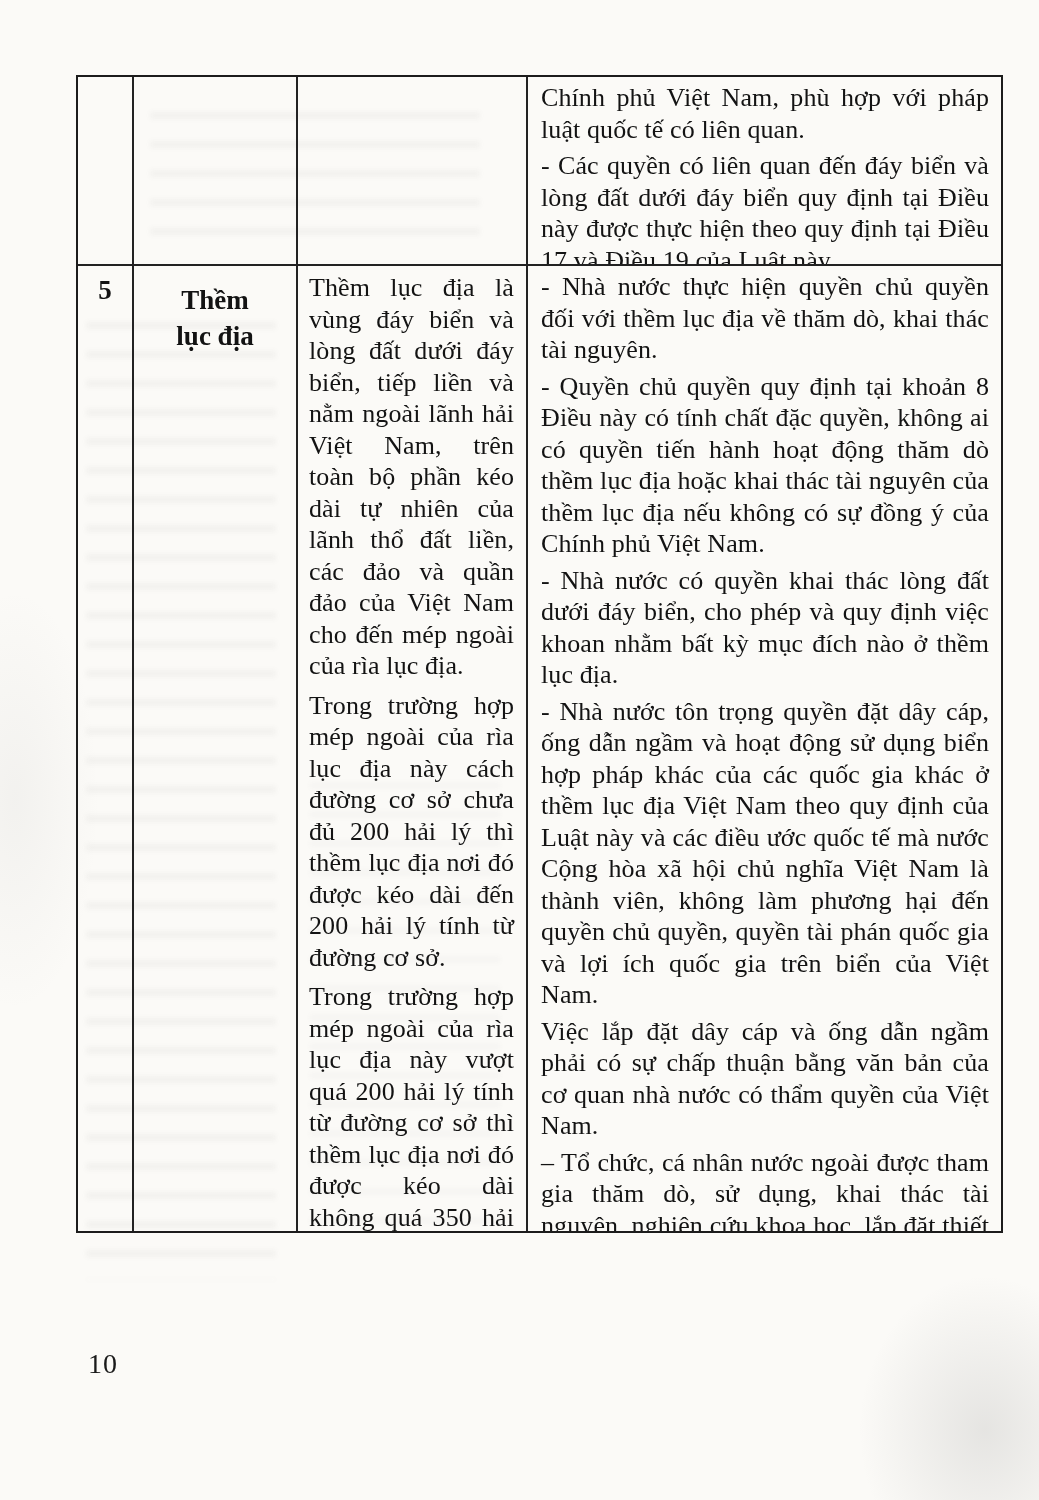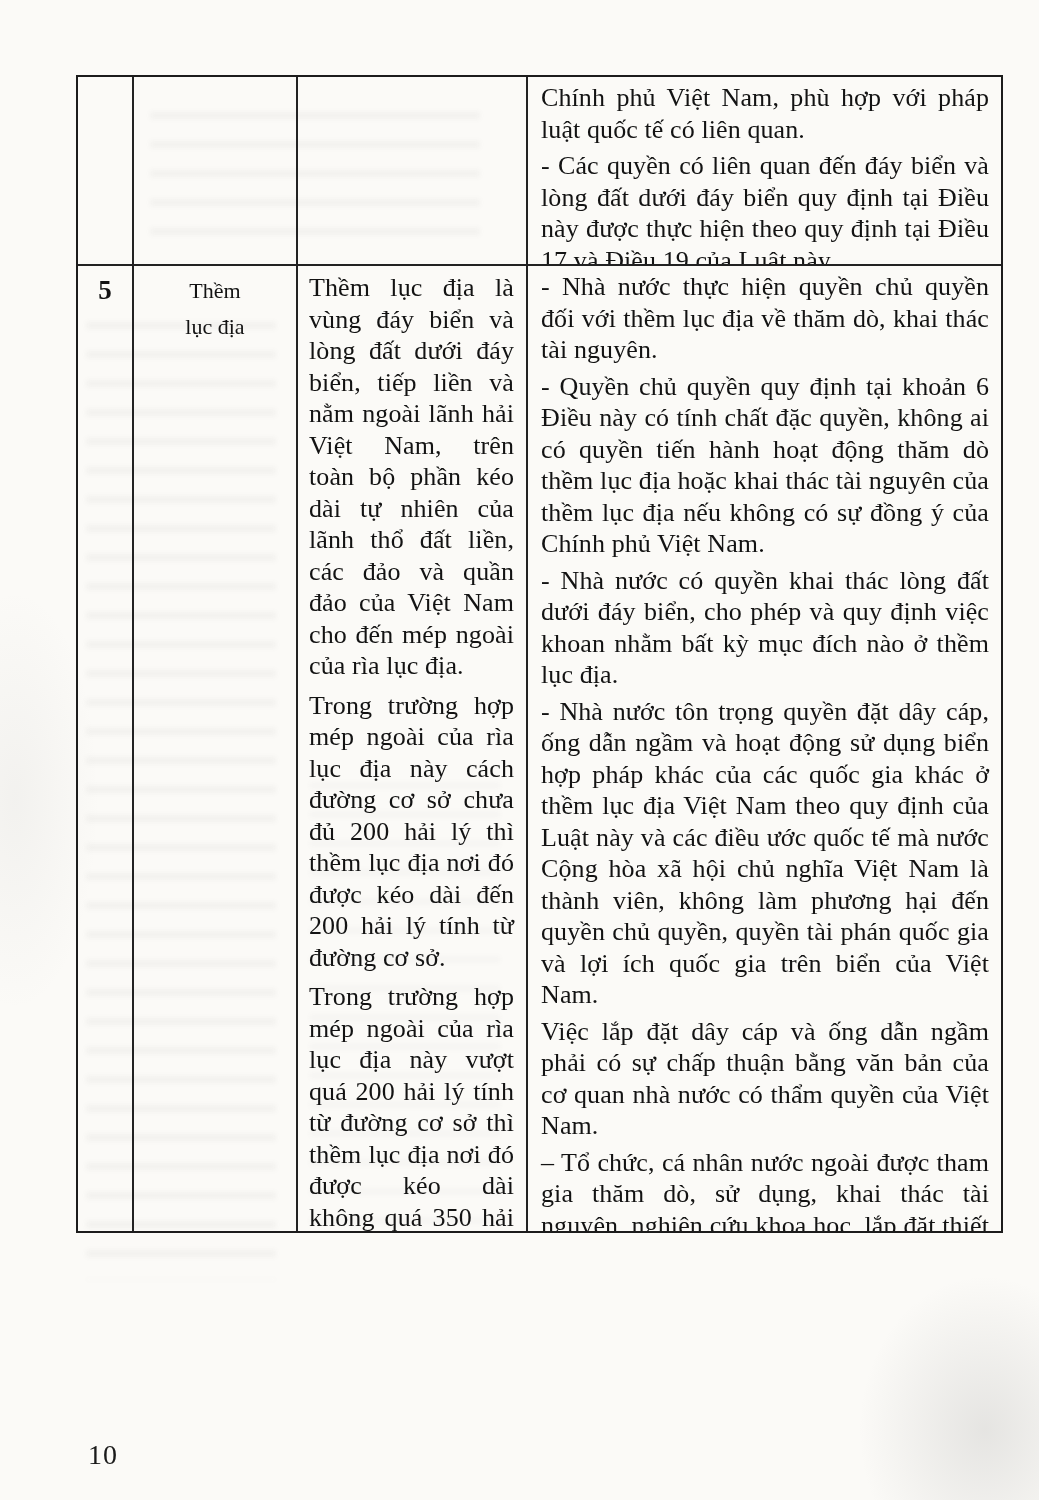--- a/index.html
+++ b/index.html
@@ -40,24 +40,24 @@
 
   .cell-text { padding:5px 12px 0 13px; }
   .cell-text p {
     font-size:26px; line-height:31.5px; text-align:justify; text-justify:inter-word;
     margin-bottom:5px; letter-spacing:0.1px;
   }
   .def-cell { padding:6px 12px 0 11px; }
   .def-cell p { margin-bottom:8px; }
 
   .num-cell { text-align:center; padding-top:9px; font-weight:bold; font-size:27px; }
-  .term-cell { text-align:center; padding-top:7px; font-weight:normal; font-size:22px; line-height:36px; }
+  .term-cell { text-align:center; padding-top:16px; font-weight:bold; font-size:27px; line-height:36px; }
 
   .page-number {
-    position:absolute; left:88px; top:1439px;
+    position:absolute; left:88px; top:1348px;
     font-size:28px; letter-spacing:1px; color:#1a1a1a;
   }
 </style>
 </head>
 <body>
 
 <div class="page">
 
   <div class="ghost ghost-left"></div>
   <div class="ghost ghost-mid"></div>
@@ -81,21 +81,21 @@
     </div>
 
     <div class="cell last-row cell-text def-cell">
       <p>Thềm lục địa là vùng đáy biển và lòng đất dưới đáy biển, tiếp liền và nằm ngoài lãnh hải Việt Nam, trên toàn bộ phần kéo dài tự nhiên của lãnh thổ đất liền, các đảo và quần đảo của Việt Nam cho đến mép ngoài của rìa lục địa.</p>
       <p>Trong trường hợp mép ngoài của rìa lục địa này cách đường cơ sở chưa đủ 200 hải lý thì thềm lục địa nơi đó được kéo dài đến 200 hải lý tính từ đường cơ sở.</p>
       <p>Trong trường hợp mép ngoài của rìa lục địa này vượt quá 200 hải lý tính từ đường cơ sở thì thềm lục địa nơi đó được kéo dài không quá 350 hải lý tính từ đường cơ sở hoặc không quá 100 hải lý tính từ đường đẳng sâu 2.500 mét.</p>
     </div>
 
     <div class="cell last-row last-col cell-text">
       <p>- Nhà nước thực hiện quyền chủ quyền đối với thềm lục địa về thăm dò, khai thác tài nguyên.</p>
-      <p>- Quyền chủ quyền quy định tại khoản 6 Điều này có tính chất đặc quyền, không ai có quyền tiến hành hoạt động thăm dò thềm lục địa hoặc khai thác tài nguyên của thềm lục địa nếu không có sự đồng ý của Chính phủ Việt Nam.</p>
+      <p>- Quyền chủ quyền quy định tại khoản 8 Điều này có tính chất đặc quyền, không ai có quyền tiến hành hoạt động thăm dò thềm lục địa hoặc khai thác tài nguyên của thềm lục địa nếu không có sự đồng ý của Chính phủ Việt Nam.</p>
       <p>- Nhà nước có quyền khai thác lòng đất dưới đáy biển, cho phép và quy định việc khoan nhằm bất kỳ mục đích nào ở thềm lục địa.</p>
       <p>- Nhà nước tôn trọng quyền đặt dây cáp, ống dẫn ngầm và hoạt động sử dụng biển hợp pháp khác của các quốc gia khác ở thềm lục địa Việt Nam theo quy định của Luật này và các điều ước quốc tế mà nước Cộng hòa xã hội chủ nghĩa Việt Nam là thành viên, không làm phương hại đến quyền chủ quyền, quyền tài phán quốc gia và lợi ích quốc gia trên biển của Việt Nam.</p>
       <p>Việc lắp đặt dây cáp và ống dẫn ngầm phải có sự chấp thuận bằng văn bản của cơ quan nhà nước có thẩm quyền của Việt Nam.</p>
       <p>– Tổ chức, cá nhân nước ngoài được tham gia thăm dò, sử dụng, khai thác tài nguyên, nghiên cứu khoa học, lắp đặt thiết bị và công trình ở thềm lục địa của Việt Nam trên cơ sở điều ước quốc tế mà nước Cộng hòa xã hội chủ nghĩa Việt Nam là thành viên, hợp đồng ký kết theo quy định của pháp luật Việt Nam hoặc được phép của Chính phủ Việt Nam.</p>
     </div>
   </div>
 
   <div class="page-number">10</div>
 </div>
 

